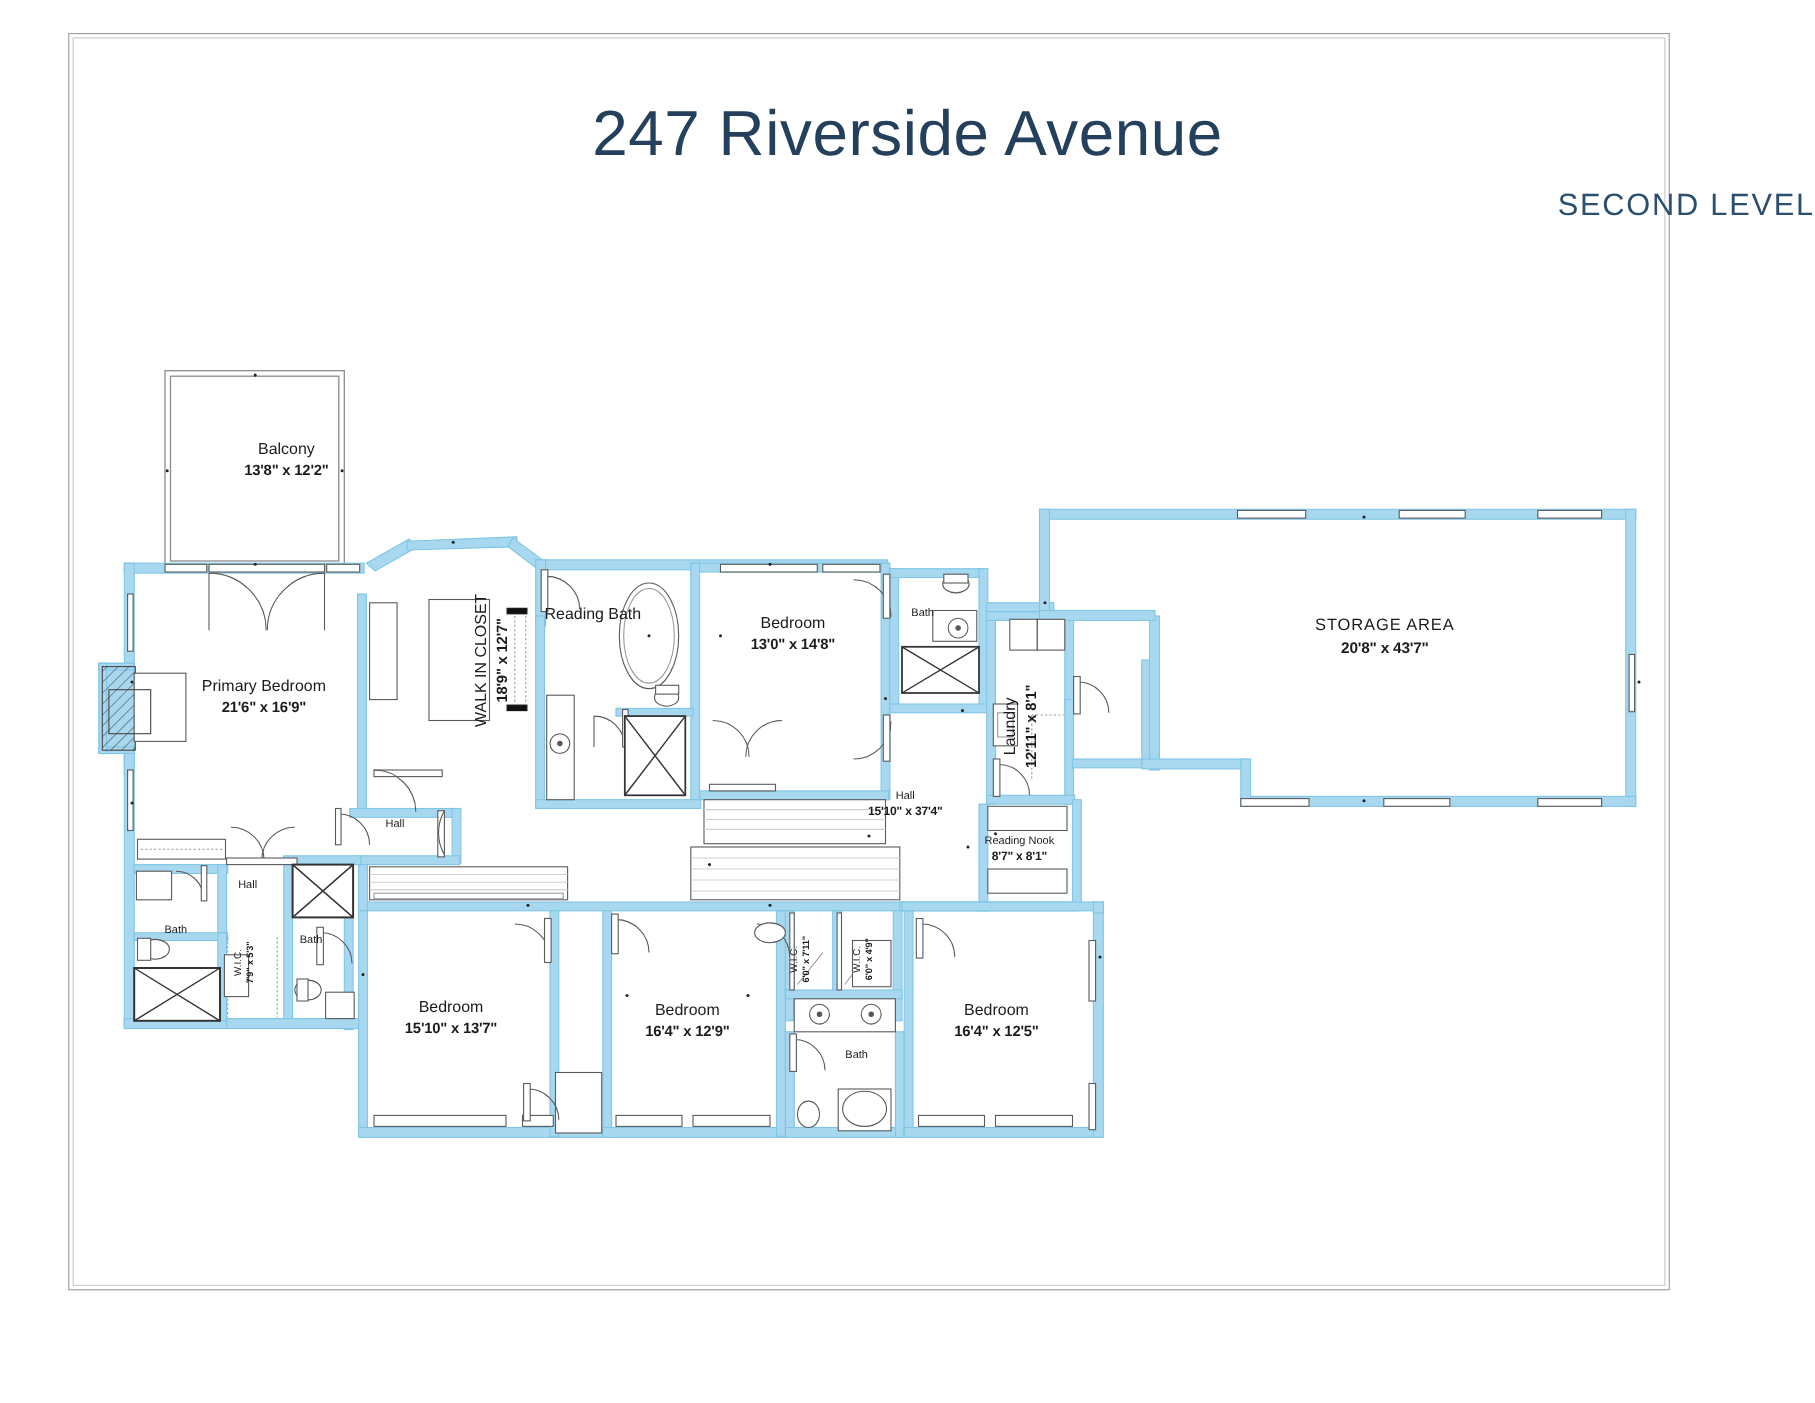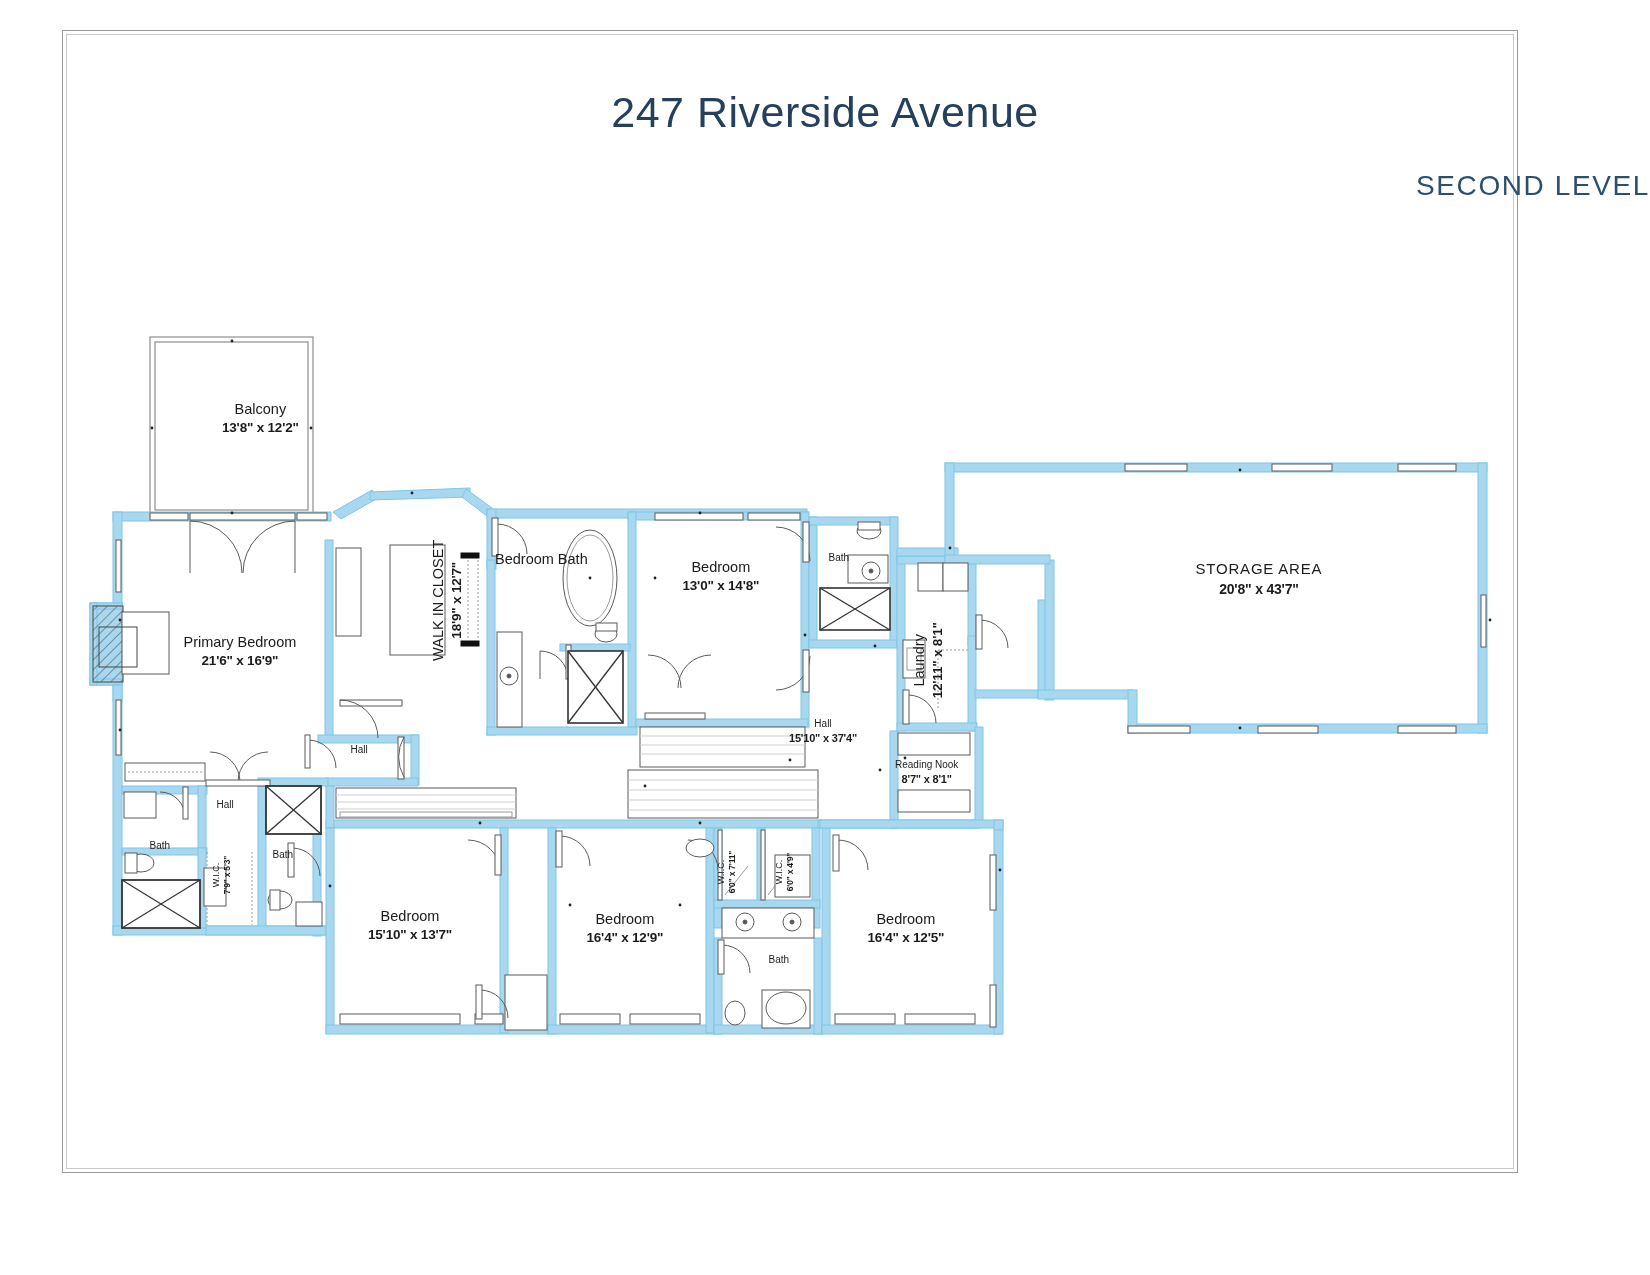--- a/index.html
+++ b/index.html
@@ -28,21 +28,21 @@
     position: absolute;
     left: 3px; top: 3px; right: 3px; bottom: 3px;
     border: 1px solid #c9c9c9;
   }
   
   #title {
     position: absolute;
     left: 0; top: 88px;
     width: 1650px;
     text-align: center;
-    font-size: 43px;
+    font-size: 58px;
     font-weight: 400;
     letter-spacing: 0.5px;
     color: #24405c;
     font-family: "Liberation Sans", sans-serif;
   }
   #subtitle {
     position: absolute;
     left: 0; top: 170px;
     width: 1650px;
     text-align: right;
@@ -453,30 +453,30 @@
       <circle cx="1000" cy="870" r="1.4"></circle>
         <circle cx="680" cy="905" r="1.4"></circle>
     </g>
   </svg>
 
   <div id="labels">
       <div class="rlabel" style="left: 183px; top: 398.5px; margin-left: 39px;">
         <span class="nm">Balcony</span>
         <span class="dm">13'8" x 12'2"</span>
       </div>
-      <div class="rlabel" style="left: 183.5px; top: 613.5px; margin-top: 18px;">
+      <div class="rlabel" style="left: 183.5px; top: 613.5px;">
         <span class="nm">Primary Bedroom</span>
         <span class="dm">21'6" x 16'9"</span>
       </div>
       <div class="rlabel" style="transform: rotate(-90deg); transform-origin: center center; left: 386.5px; top: 580.5px;">
         <span class="nm">WALK IN CLOSET</span>
         <span class="dm">18'9" x 12'7"</span>
       </div>
       <div class="rlabel" style="left: 495px; top: 549px;">
-        <span class="nm">Bedroom Bath</span>
+        <span class="nm">Reading Bath</span>
       </div>
       <div class="rlabel" style="left: 682.5px; top: 556.5px;">
         <span class="nm">Bedroom</span>
         <span class="dm">13'0" x 14'8"</span>
       </div>
       <div class="rlabel small" style="left: 828.5px; top: 550.5px;">
         <span class="nm">Bath</span>
       </div>
       <div class="rlabel" style="transform: rotate(-90deg); transform-origin: center center; left: 890px; top: 640.5px;">
         <span class="nm">Laundry</span>

